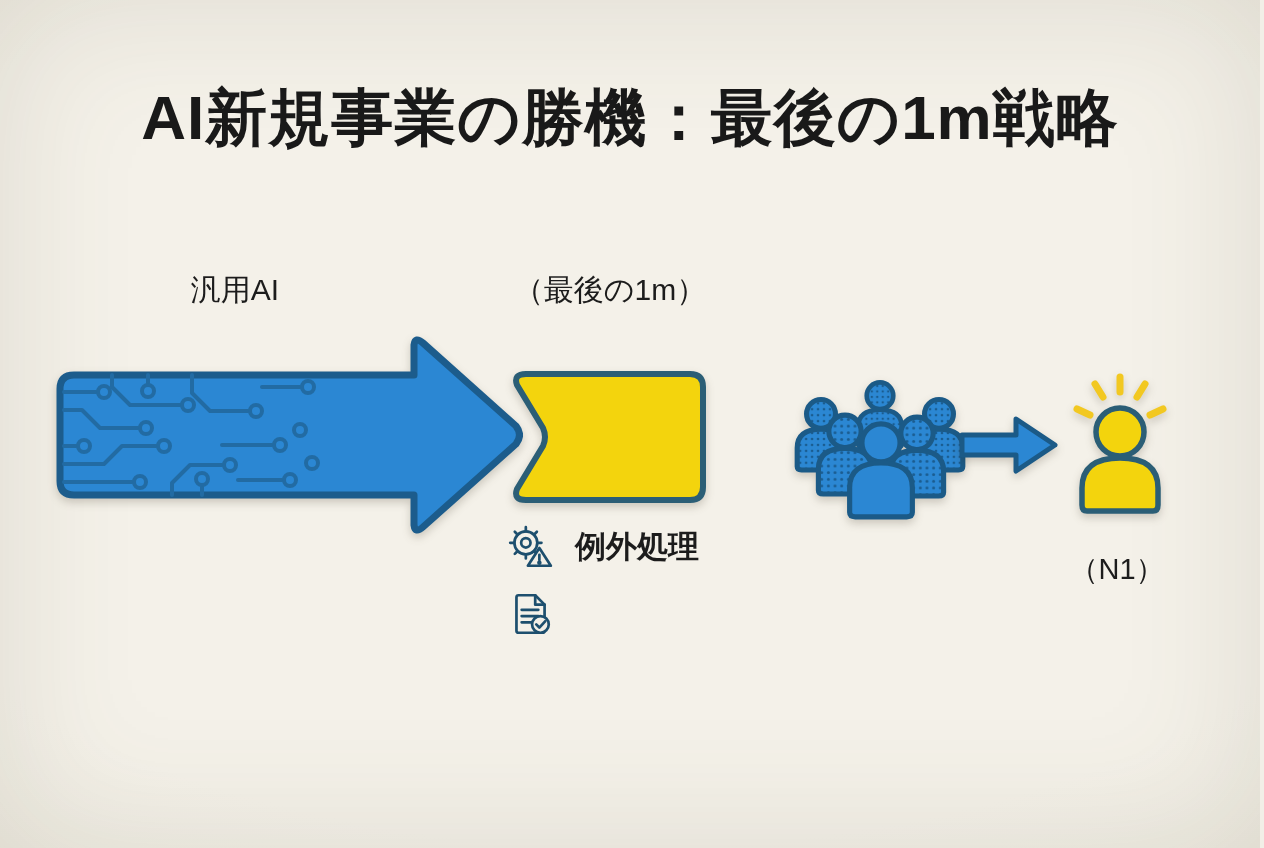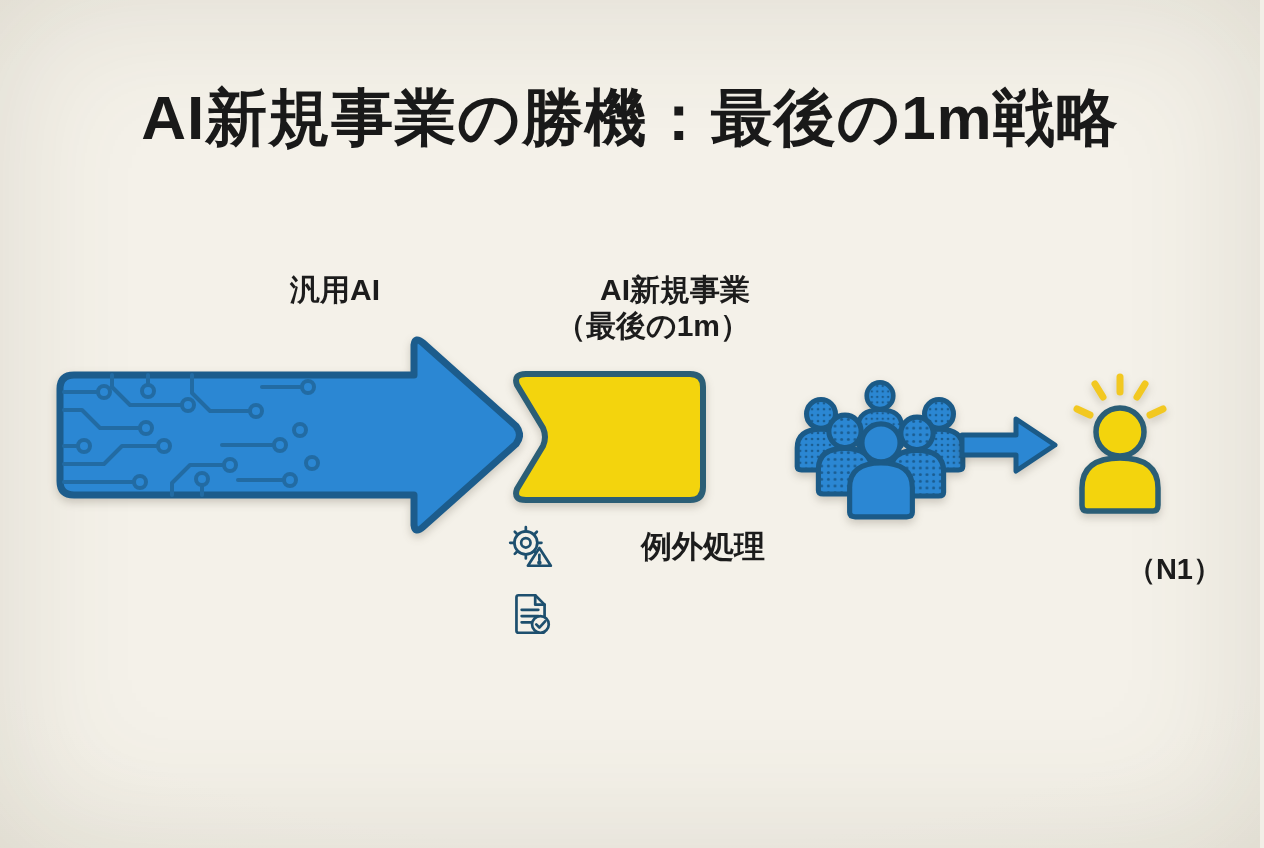--- a/index.html
+++ b/index.html
@@ -13,58 +13,57 @@
     background:radial-gradient(ellipse 120% 100% at 50% 45%, #f4f1e9 55%, #eae7db 100%);
     box-shadow:inset 0 0 140px rgba(95,85,60,0.14);
   }
   .title{
     position:absolute;top:76px;left:0;width:100%;
     text-align:center;
     font-size:62px;font-weight:900;color:#191919;
     letter-spacing:1px;margin:0;
   }
   .seclabel{
-    position:absolute;text-align:right;
-    font-weight:700;color:#1c1c1c;font-size:30px;line-height:1.2;
+    position:absolute;text-align:center;
+    font-weight:400;color:#1c1c1c;font-size:30px;line-height:1.2;
   }
   .seclabel .ln{display:block;}
   .source-label{left:90px;width:290px;top:272px;}
   .target-label{left:470px;width:280px;top:272px;}
   .mass-label{left:772px;width:220px;top:552px;font-size:29px;}
   .n1-label{left:1012px;width:210px;top:552px;font-size:29px;}
   .shape{position:absolute;filter:drop-shadow(0 4px 4px rgba(60,50,30,0.22));}
   .big-arrow{left:52px;top:335px;}
   .yellow-box{left:506px;top:370px;}
   .crowd{left:783px;top:372px;}
   .small-arrow{left:958px;top:412px;}
   .n1-person{left:1066px;top:368px;}
   .features{
     position:absolute;left:505px;top:522px;width:260px;
   }
   .feature-row{
-    display:flex;align-items:center;gap:20px;margin-bottom:17px;height:50px;justify-content:space-between;
+    display:flex;align-items:center;gap:20px;margin-bottom:17px;height:50px;
   }
   .feature-row .ficon{flex:0 0 50px;height:50px;}
   .feature-label{
     font-size:31px;font-weight:800;color:#1c1c1c;white-space:nowrap;
   }
 </style>
 </head>
 <body>
 
 <div class="canvas">
 
   <h1 class="title">AI新規事業の勝機：最後の1m戦略</h1>
 
   <div class="seclabel source-label">
     <span class="ln">汎用AI</span>
   </div>
 
   <div class="seclabel target-label">
-    <span class="ln">AI新規事業</span>
     <span class="ln">（最後の1m）</span>
   </div>
 
   <svg class="shape big-arrow" width="480" height="200" viewBox="0 0 480 200">
     <path d="M22,40 L362,40 L362,10 Q363,1 371,8 L464,91 Q471,100 464,109 L371,192 Q363,199 362,190 L362,160 L22,160 Q8,160 8,146 L8,54 Q8,40 22,40 Z" fill="#2b87d3" stroke="#1c5c8c" stroke-width="7" stroke-linejoin="round"></path>
     <g stroke="#226ba3" stroke-width="4" fill="none" stroke-linejoin="round" stroke-linecap="round">
       <path d="M12,57 H44"></path>
         <circle cx="52" cy="57" r="6" fill="#2b87d3"></circle>
       <path d="M12,75 H30 L48,93 H86"></path>
         <circle cx="94" cy="93" r="6" fill="#2b87d3"></circle>

